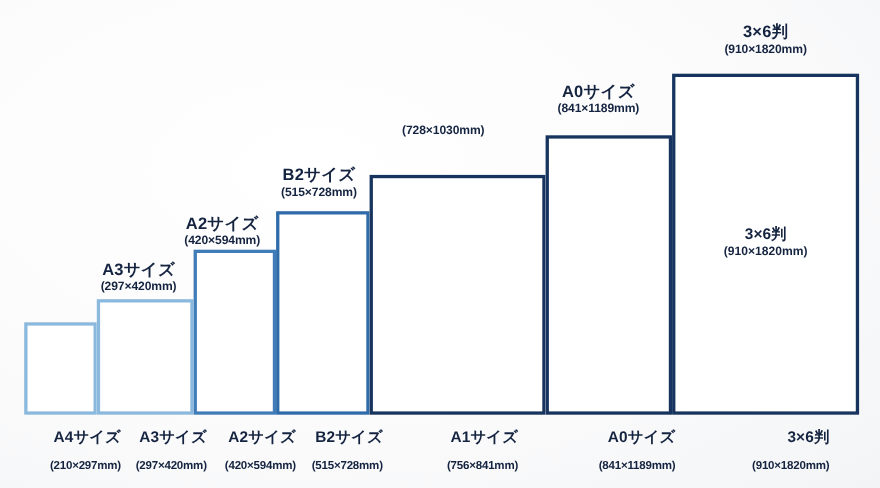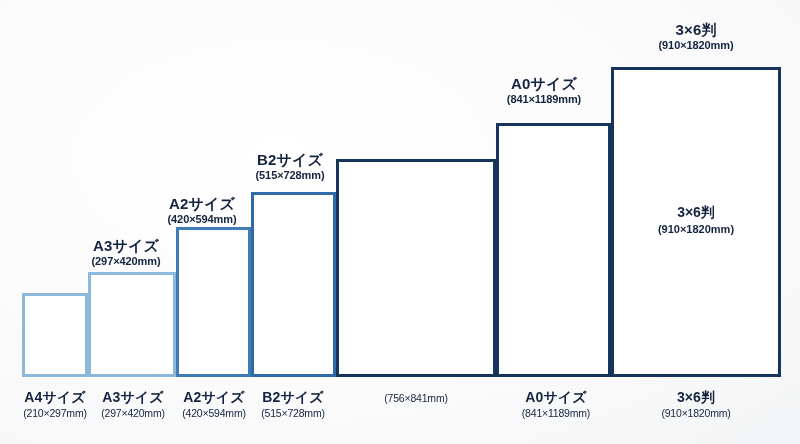--- a/index.html
+++ b/index.html
@@ -70,37 +70,37 @@
   .inner-label .c-dim {
     display: block;
     font-size: 11px;
     font-weight: 700;
     margin-top: 2px;
   }
 
   
   .axis-label {
     position: absolute;
-    text-align: center;
+    text-align: right;
     color: #14233f;
     line-height: 1.1;
     white-space: nowrap;
     user-select: none;
   }
   .axis-label .a-name {
     display: block;
     font-size: 14px;
     font-weight: 700;
     letter-spacing: 0.1px;
   }
   .axis-label .a-dim {
     display: block;
     font-size: 10.5px;
-    font-weight: 400;
-    margin-top: 3px;
+    font-weight: 700;
+    margin-top: 13px;
     letter-spacing: -0.2px;
   }
 </style>
 </head>
 <body>
 
 <div id="chart-root">
 
   <div class="bar" style="left:22px; top:293px; width:66px; height:84px; border:3px solid #8bb8dd;"></div>
 
@@ -125,20 +125,21 @@
     <span class="c-name">A2サイズ</span>
     <span class="c-dim">(420×594mm)</span>
   </div>
 
   <div class="callout" style="left:231px; top:152px; width:118px;">
     <span class="c-name">B2サイズ</span>
     <span class="c-dim">(515×728mm)</span>
   </div>
 
   <div class="callout" style="left:338px; top:112px; width:130px;">
+    <span class="c-dim">(728×1030mm)</span>
   </div>
 
   <div class="callout" style="left:478px; top:76px; width:132px;">
     <span class="c-name">A0サイズ</span>
     <span class="c-dim">(841×1189mm)</span>
   </div>
 
   <div class="callout" style="left:630px; top:22px; width:132px;">
     <span class="c-name">3×6判</span>
     <span class="c-dim">(910×1820mm)</span>
@@ -163,20 +164,21 @@
     <span class="a-name">A2サイズ</span>
     <span class="a-dim">(420×594mm)</span>
   </div>
 
   <div class="axis-label" style="left:238px; top:390px; width:110px;">
     <span class="a-name">B2サイズ</span>
     <span class="a-dim">(515×728mm)</span>
   </div>
 
   <div class="axis-label" style="left:361px; top:390px; width:110px;">
+    <span class="a-name">A1サイズ</span>
     <span class="a-dim">(756×841mm)</span>
   </div>
 
   <div class="axis-label" style="left:498px; top:390px; width:116px;">
     <span class="a-name">A0サイズ</span>
     <span class="a-dim">(841×1189mm)</span>
   </div>
 
   <div class="axis-label" style="left:638px; top:390px; width:116px;">
     <span class="a-name">3×6判</span>

